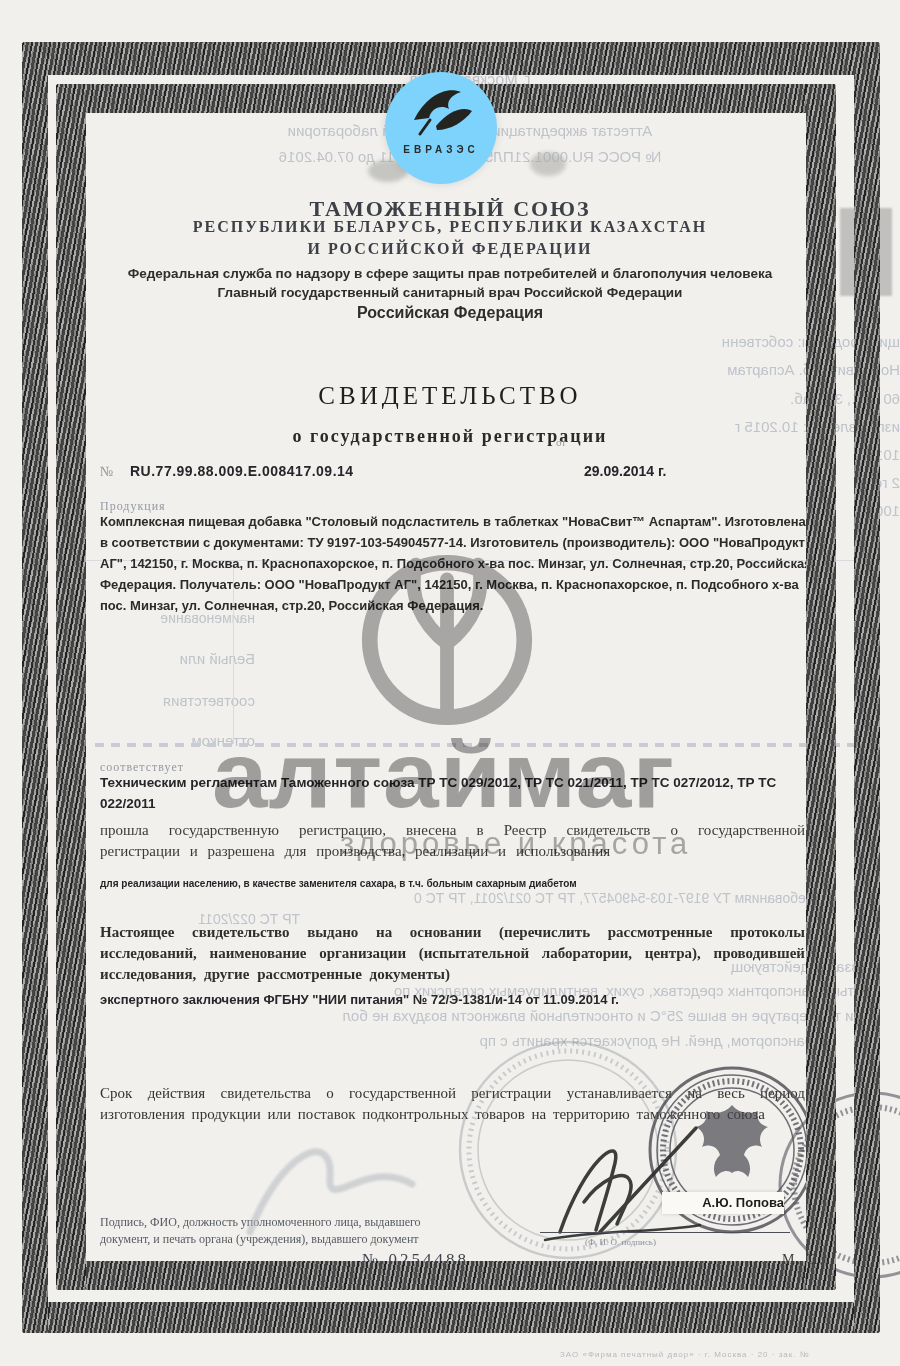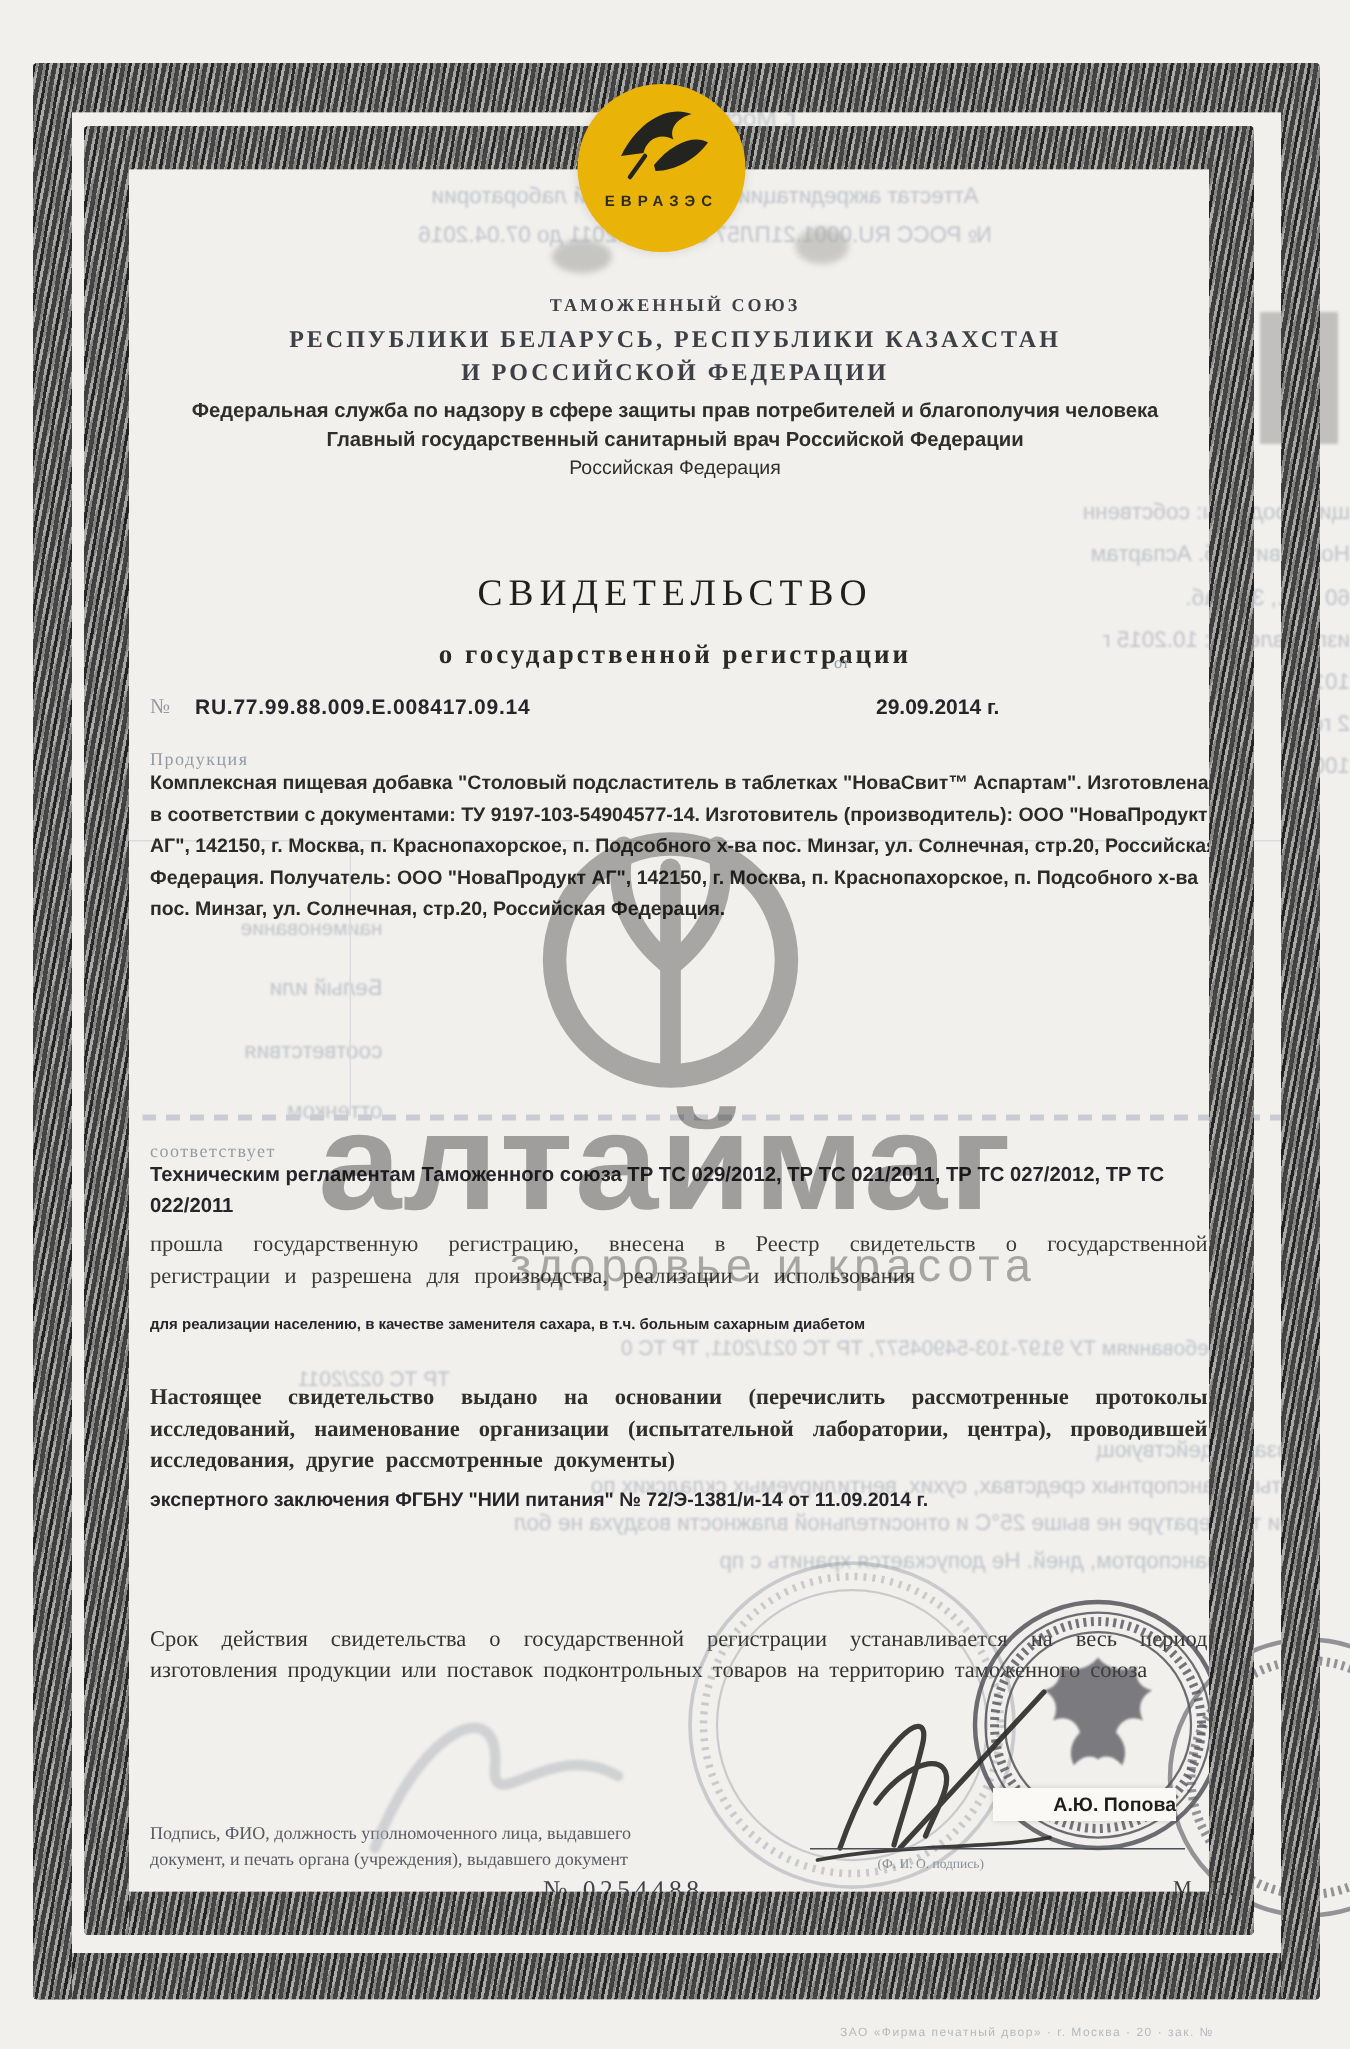--- a/index.html
+++ b/index.html
@@ -68,36 +68,36 @@
 
 <div class="band" style="left:22px;top:42px;width:858px;height:33px;"></div>
 <div class="band" style="left:22px;top:1302px;width:858px;height:31px;"></div>
 <div class="band" style="left:22px;top:42px;width:26px;height:1291px;"></div>
 <div class="band" style="left:854px;top:42px;width:26px;height:1291px;"></div>
 <div class="band" style="left:56px;top:84px;width:780px;height:29px;"></div>
 <div class="band" style="left:56px;top:1261px;width:780px;height:29px;"></div>
 <div class="band" style="left:56px;top:84px;width:30px;height:1206px;"></div>
 <div class="band" style="left:806px;top:84px;width:30px;height:1206px;"></div>
 
-<div class="abs ctr" style="left:385px;top:56px;width:112px;height:112px;border-radius:50%;background:#eab308;z-index:6;box-shadow:0 0 8px rgba(0,0,0,.12);">
+<div class="abs ctr" style="left:385px;top:72px;width:112px;height:112px;border-radius:50%;background:#7dd3fc;z-index:6;box-shadow:0 0 8px rgba(0,0,0,.12);">
   <svg width="70" height="58" viewBox="0 0 70 58" style="margin-top:8px;">
     <path d="M8 40 C20 16 40 6 55 12 C45 15 40 22 43 29 C34 24 25 29 23 38 Z" fill="#232320"></path>
     <path d="M30 46 C43 30 58 26 66 31 C58 42 44 50 31 50 Z" fill="#232320"></path>
     <path d="M24 40 L14 54" stroke="#232320" stroke-width="3" stroke-linecap="round"></path>
   </svg>
   <div class="san" style="font-size:10px;font-weight:bold;letter-spacing:4px;color:#2b2b28;margin-top:2px;">ЕВРАЗЭС</div>
 </div>
 
-<div class="content ser ctr" style="left:100px;top:196px;width:700px;font-size:12px;font-weight:bold;letter-spacing:2px;color:#3d4046;filter:blur(.25px);">ТАМОЖЕННЫЙ СОЮЗ</div>
+<div class="content ser ctr" style="left:100px;top:196px;width:700px;font-size:22px;font-weight:bold;letter-spacing:2px;color:#3d4046;filter:blur(.25px);">ТАМОЖЕННЫЙ СОЮЗ</div>
 <div class="content ser ctr" style="left:100px;top:218px;width:700px;font-size:16px;font-weight:bold;letter-spacing:2px;color:#3d4046;filter:blur(.25px);">РЕСПУБЛИКИ БЕЛАРУСЬ, РЕСПУБЛИКИ КАЗАХСТАН</div>
 <div class="content ser ctr" style="left:100px;top:240px;width:700px;font-size:16px;font-weight:bold;letter-spacing:2px;color:#3d4046;filter:blur(.25px);text-align:center;">И РОССИЙСКОЙ ФЕДЕРАЦИИ</div>
 
 <div class="content san ctr" style="left:90px;top:266px;width:720px;font-size:13.5px;font-weight:600;color:#2e2e2b;">Федеральная служба по надзору в сфере защиты прав потребителей и благополучия человека</div>
 <div class="content san ctr" style="left:90px;top:285px;width:720px;font-size:13.5px;font-weight:600;color:#2e2e2b;">Главный государственный санитарный врач Российской Федерации</div>
-<div class="content san ctr" style="left:90px;top:304px;width:720px;font-size:13px;font-weight:400;color:#2e2e2b;">Российская Федерация</div>
+<div class="content san ctr" style="left:90px;top:304px;width:720px;font-size:16px;font-weight:700;color:#2e2e2b;">Российская Федерация</div>
 
 <div class="content ser ctr" style="left:100px;top:382px;width:700px;font-size:25px;font-weight:normal;letter-spacing:4px;color:#1f1f1c;">СВИДЕТЕЛЬСТВО</div>
 <div class="content ser ctr" style="left:100px;top:426px;width:700px;font-size:18px;font-weight:bold;letter-spacing:2px;color:#2a2a27;">о государственной регистрации</div>
 
 <div class="content ser faintlbl" style="left:100px;top:464px;font-size:14px;">№</div>
 <div class="content san" style="left:130px;top:463px;font-size:14px;font-weight:bold;letter-spacing:.5px;color:#26262a;">RU.77.99.88.009.Е.008417.09.14</div>
 <div class="content ser faintlbl" style="left:556px;top:436px;font-size:11px;">от</div>
 <div class="content san" style="left:584px;top:463px;font-size:14px;font-weight:bold;color:#26262a;">29.09.2014 г.</div>
 
 <div class="content ser faintlbl" style="left:100px;top:499px;font-size:12px;letter-spacing:1px;">Продукция</div>

